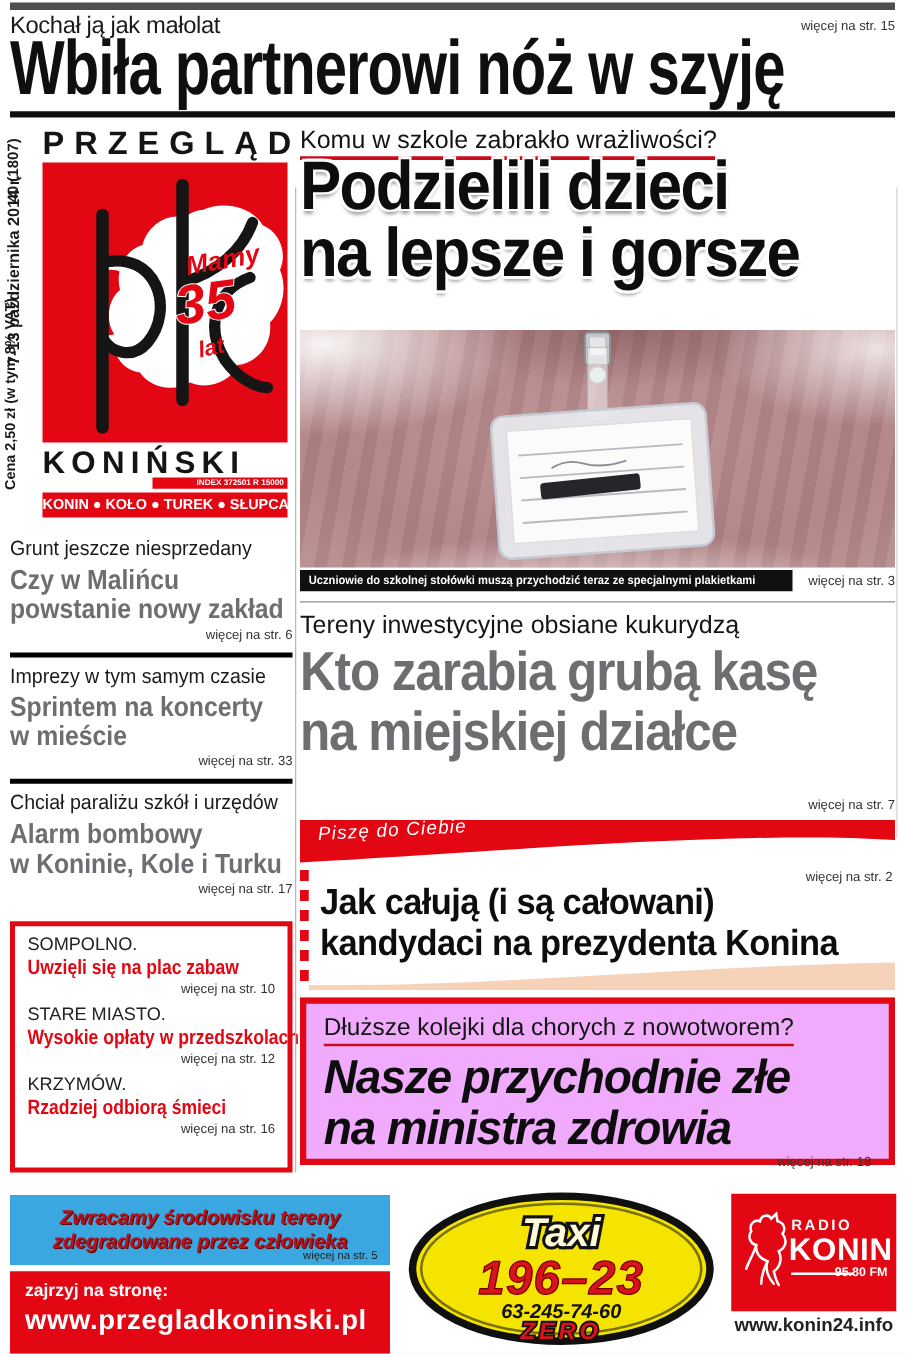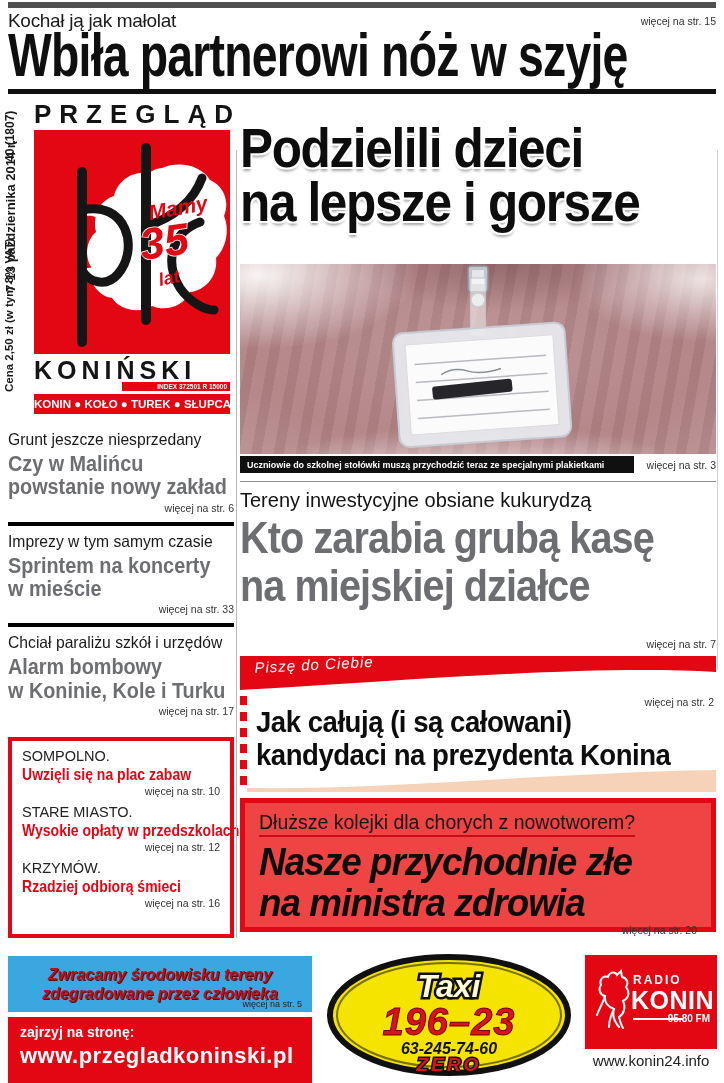--- a/index.html
+++ b/index.html
@@ -94,21 +94,21 @@
   .letter-label{position:absolute;left:14px;top:3px;z-index:2;color:#fff;font-size:15px;font-style:italic;
       letter-spacing:1px;transform:rotate(-3deg);transform-origin:left top;}
   .letter-more{position:absolute;right:2px;top:40px;}
   .letter-headline{position:absolute;left:16px;top:50px;font-size:29px;font-weight:bold;color:#0d0d0d;
       line-height:1.15;letter-spacing:-0.5px;}
   .letter-headline div{transform:scaleX(.95);transform-origin:left top;white-space:nowrap;}
   .letter-peach{position:absolute;left:7px;bottom:0;width:469px;height:24px;}
 
   
   .health-box{position:absolute;left:240px;top:798px;width:476px;height:134px;border:5px solid #e30613;
-      box-sizing:border-box;padding:8px 14px 2px;background:#ef4444;}
+      box-sizing:border-box;padding:8px 14px 2px;background:#f0abfc;}
   .health-box .kicker-underlined{font-size:19.5px;border-bottom-width:2px;}
   .health-headline{margin-top:5px;font-size:38px;font-weight:bold;font-style:italic;color:#0d0d0d;
       line-height:1.08;letter-spacing:-1px;}
   .health-headline div{transform:scaleX(.97);transform-origin:left top;white-space:nowrap;}
   .health-more{display:block;text-align:right;margin-top:0;}
 
   
   .eco-box{position:absolute;left:8px;top:956px;width:304px;height:56px;background:#3aa7e0;
       text-align:center;padding-top:9px;box-sizing:border-box;}
   .eco-box .line{font-size:16px;font-weight:bold;font-style:italic;color:#b5121b;
@@ -118,21 +118,21 @@
       padding:7px 12px;box-sizing:border-box;}
   .web-label{color:#fff;font-weight:bold;font-size:14px;}
   .web-url{color:#fff;font-weight:bold;font-size:22px;letter-spacing:.5px;margin-top:3px;white-space:nowrap;}
   .taxi-ad{position:absolute;left:325px;top:953px;width:248px;height:124px;}
   .radio-ad{position:absolute;left:585px;top:955px;width:132px;height:94px;background:#e30613;}
   .radio-name1{position:absolute;left:48px;top:18px;color:#fff;font-weight:bold;font-size:12px;letter-spacing:2px;}
   .radio-name2{position:absolute;left:46px;top:31px;color:#fff;font-weight:bold;font-size:25px;letter-spacing:.5px;}
   .radio-line{position:absolute;left:48px;top:63px;width:50px;height:2px;background:#fff;}
   .radio-freq{position:absolute;right:7px;top:58px;color:#fff;font-weight:bold;font-size:10px;}
   .radio-site{position:absolute;left:585px;top:1052px;width:132px;text-align:center;
-      font-weight:normal;font-size:15px;color:#222;}
+      font-weight:bold;font-size:15px;color:#222;}
   .horse{position:absolute;left:4px;top:14px;}
 </style>
 </head>
 <body>
 
 <div class="page">
 
   <div class="topbar"></div>
   <div class="lead-kicker">Kochał ją jak małolat</div>
   <div class="lead-more more">więcej na str. 15</div>
@@ -204,20 +204,23 @@
     <div class="local-item">
       <div class="place">KRZYMÓW.</div>
       <span class="title">Rzadziej odbiorą śmieci</span>
       <span class="more">więcej na str. 16</span>
     </div>
   </div>
 
   <div class="col-divider"></div>
   <div class="edge-line"></div>
 
+  <div class="rc-kicker1">
+    <span class="kicker-underlined">Komu w szkole zabrakło wrażliwości?</span>
+  </div>
   <div class="main-headline">
     <div>Podzielili dzieci</div>
     <div>na lepsze i gorsze</div>
   </div>
 
   <div class="photo">
     <svg width="210" height="190" viewBox="0 0 210 190" style="position:absolute;left:140px;top:0;">
       <g>
         <rect x="88" y="2" width="20" height="26" rx="3" fill="#c3c6cb" stroke="#8d9096" stroke-width="1.5"></rect>
         <rect x="92" y="6" width="12" height="14" fill="#e4e6e9"></rect>
@@ -267,21 +270,21 @@
       <path d="M0,24 L0,20 C140,22 300,5 469,2 L469,24 Z" fill="#f6d2b8"></path>
     </svg>
   </div>
 
   <div class="health-box">
     <span class="kicker-underlined">Dłuższe kolejki dla chorych z nowotworem?</span>
     <div class="health-headline">
       <div>Nasze przychodnie złe</div>
       <div>na ministra zdrowia</div>
     </div>
-    <span class="more health-more">więcej na str. 20</span>
+    <span class="more health-more">więcej na str. 18</span>
   </div>
 
   <div class="eco-box">
     <div class="line">Zwracamy środowisku tereny</div>
     <div class="line">zdegradowane przez człowieka</div>
     <div class="eco-more">więcej na str. 5</div>
   </div>
 
   <div class="web-box">
     <div class="web-label">zajrzyj na stronę:</div>

